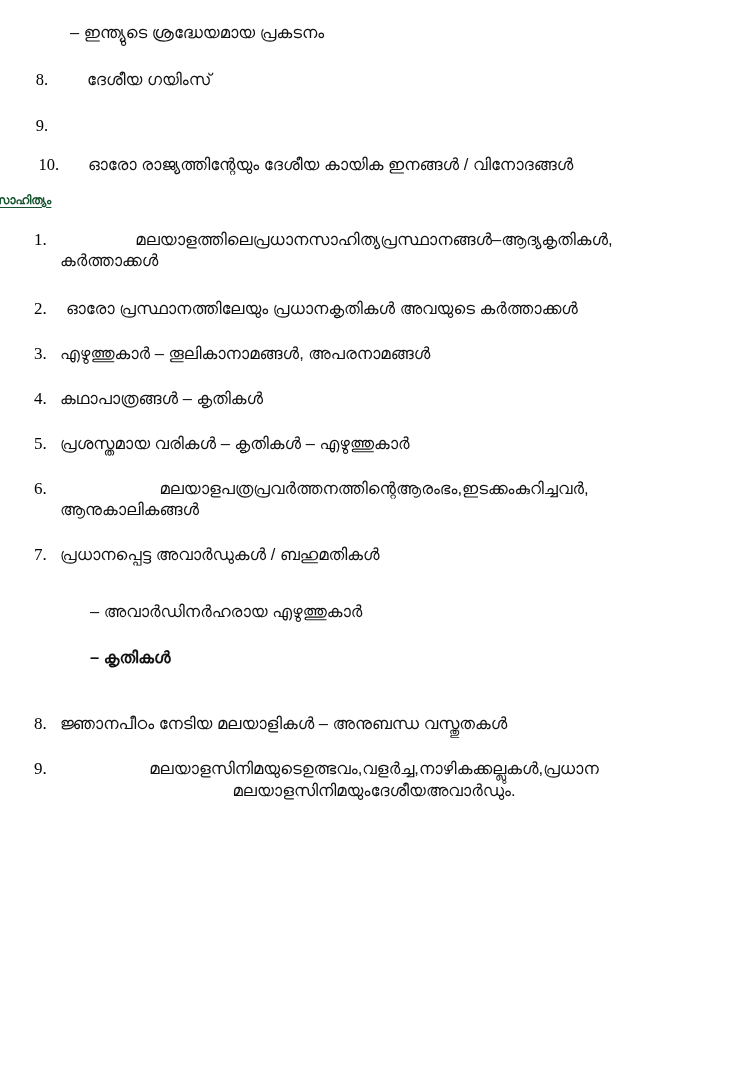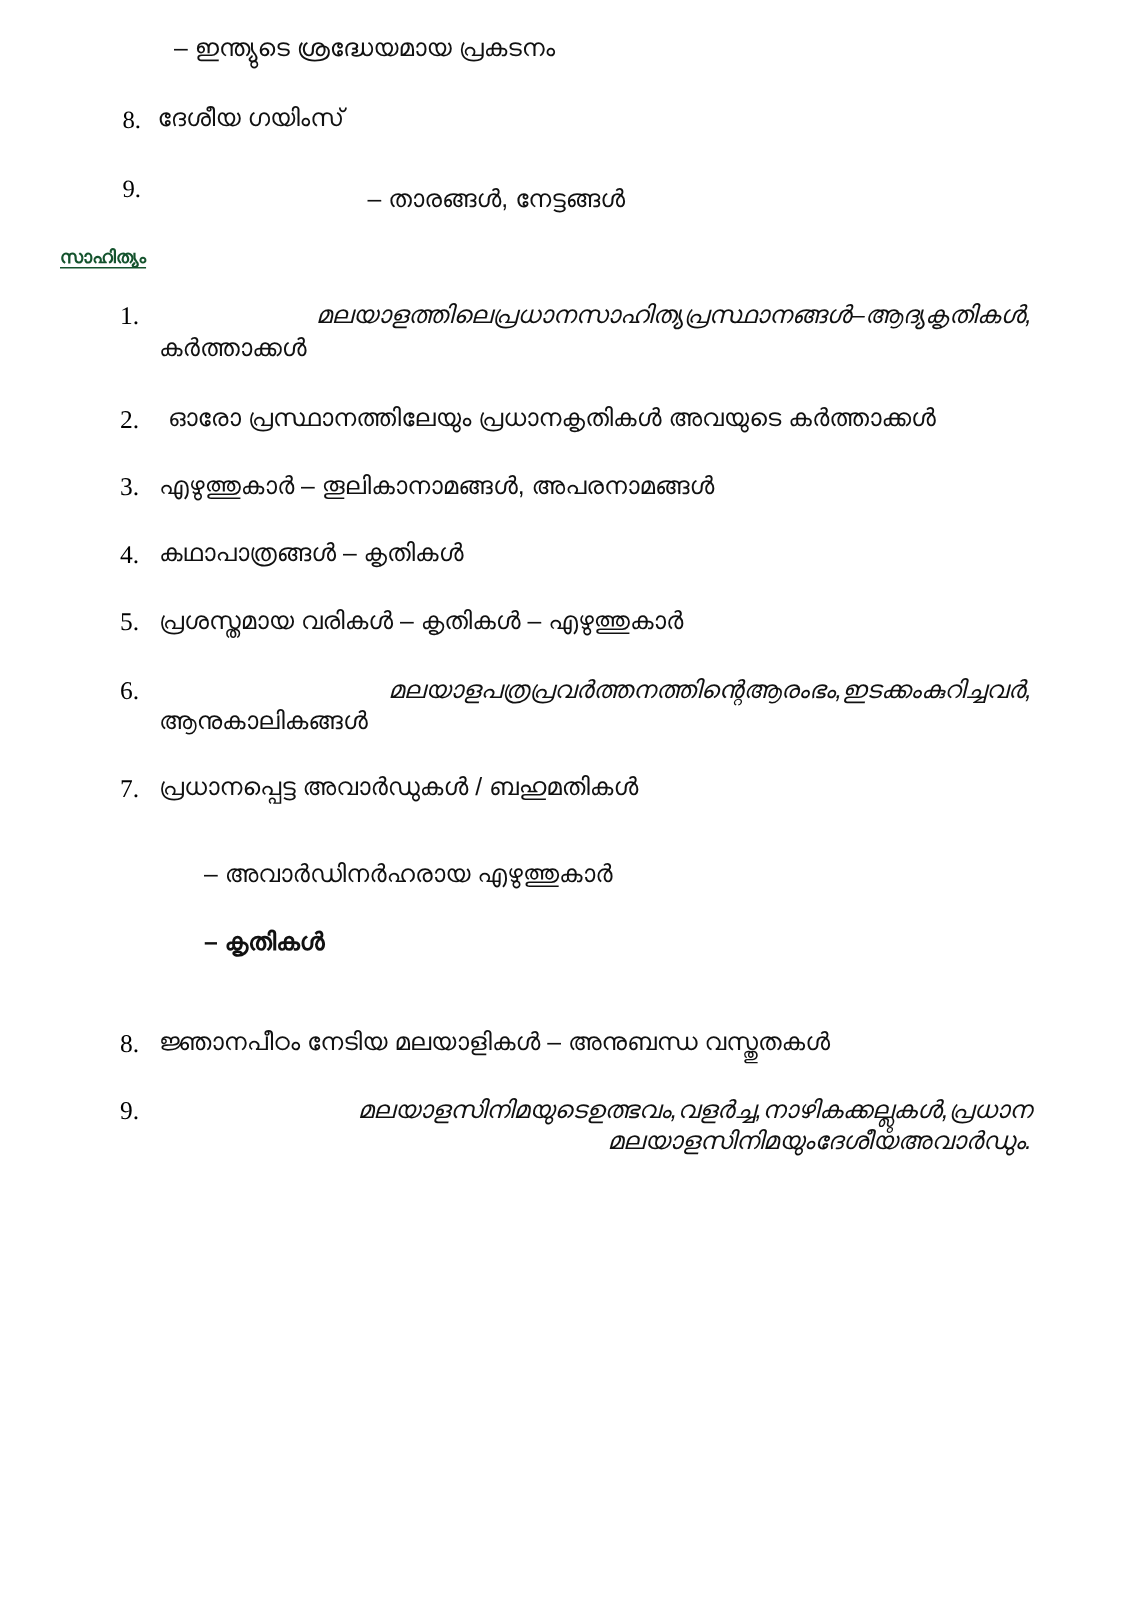--- a/index.html
+++ b/index.html
@@ -15,21 +15,21 @@
     font-family: "Liberation Serif", "DejaVu Serif", serif;
     color: #000000;
     overflow: hidden;
   }
   .page {
     position: relative;
     width: 750px;
     height: 1068px;
     background: #ffffff;
     box-sizing: border-box;
-    padding: 22px 62px 0 74px;
+    padding: 22px 62px 0 28px;
   }
 
   
   .ml {
     font-family: "Liberation Sans", "DejaVu Sans", sans-serif;
     font-size: 16.5px;
     line-height: 1.30;
     color: #111111;
     white-space: pre-wrap;
   }
@@ -52,21 +52,21 @@
     font-size: 16.5px;
     line-height: 1.30;
     flex: 0 0 auto;
     text-align: right;
     width: 26px;
     padding-right: 6px;
     box-sizing: border-box;
   }
   .num-row .num.wide { width: 32px; padding-right: 1px; }
   .num-row .num.gap  { padding-right: 11px; width: 31px; }
-  .num-row .body { flex: 1 1 auto; }
+  .num-row .body { flex: 1 1 auto; margin-left: 28px; }
 
   .sub-dash {
     padding-left: 140px;
     margin-top: 8px;
   }
 
   
   .section-heading {
     font-family: "Liberation Sans", "DejaVu Sans", sans-serif;
     font-size: 12px;
@@ -104,22 +104,21 @@
     padding-left: 30px;
     margin-bottom: 24px;
   }
   .inner-dash.tight { margin-bottom: 22px; font-weight: bold; }
 
   .sub-group { margin-top: 36px; }
 
   
   .spread {
     display: flex;
-    justify-content: flex-end;
-    font-style: italic;
+    justify-content: center;
   }
   .spread > span { white-space: pre; }
 </style>
 </head>
 <body>
 
 <div class="page">
 
   <div class="top-block">
 
@@ -127,24 +126,27 @@
 
 
     <div class="num-row">
       <div class="num gap">8.</div>
       <div class="body ml">ദേശീയ ഗയിംസ്</div>
     </div>
 
     <div class="num-row" style="margin-bottom:18px;">
       <div class="num gap">9.</div>
       <div class="body">
-        <div class="ml sub-dash">– താരങ്ങൾ, നേട്ടങ്ങൾ</div>
-      </div>
-    </div>
-
+      </div>
+    </div>
+
+    <div class="num-row" style="margin-bottom:14px;">
+      <div class="num wide">10.</div>
+      <div class="body ml">ഓരോ രാജ്യത്തിന്റേയും ദേശീയ കായിക ഇനങ്ങൾ / വിനോദങ്ങൾ</div>
+    </div>
 
   </div>
 
   <div>
     <span class="section-heading">സാഹിത്യം</span>
   </div>
 
   <div class="main-list">
 
     <div class="li">

